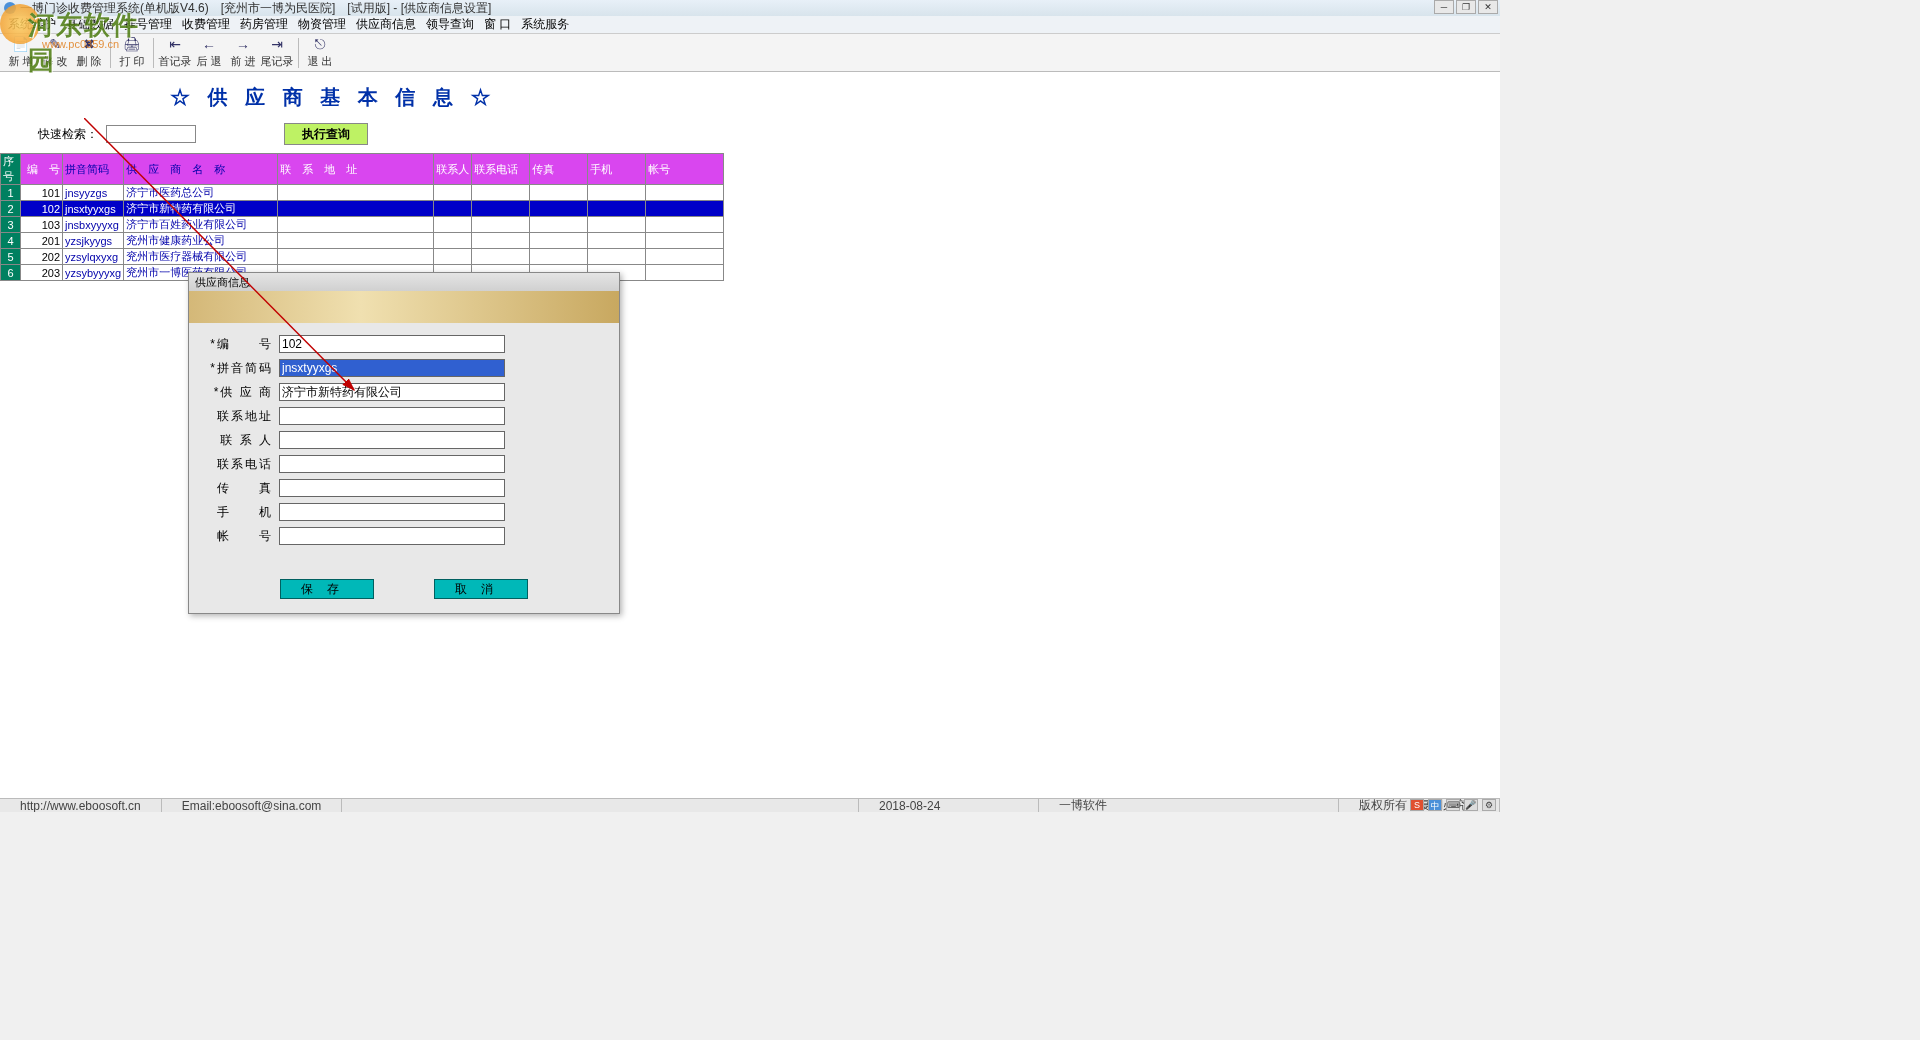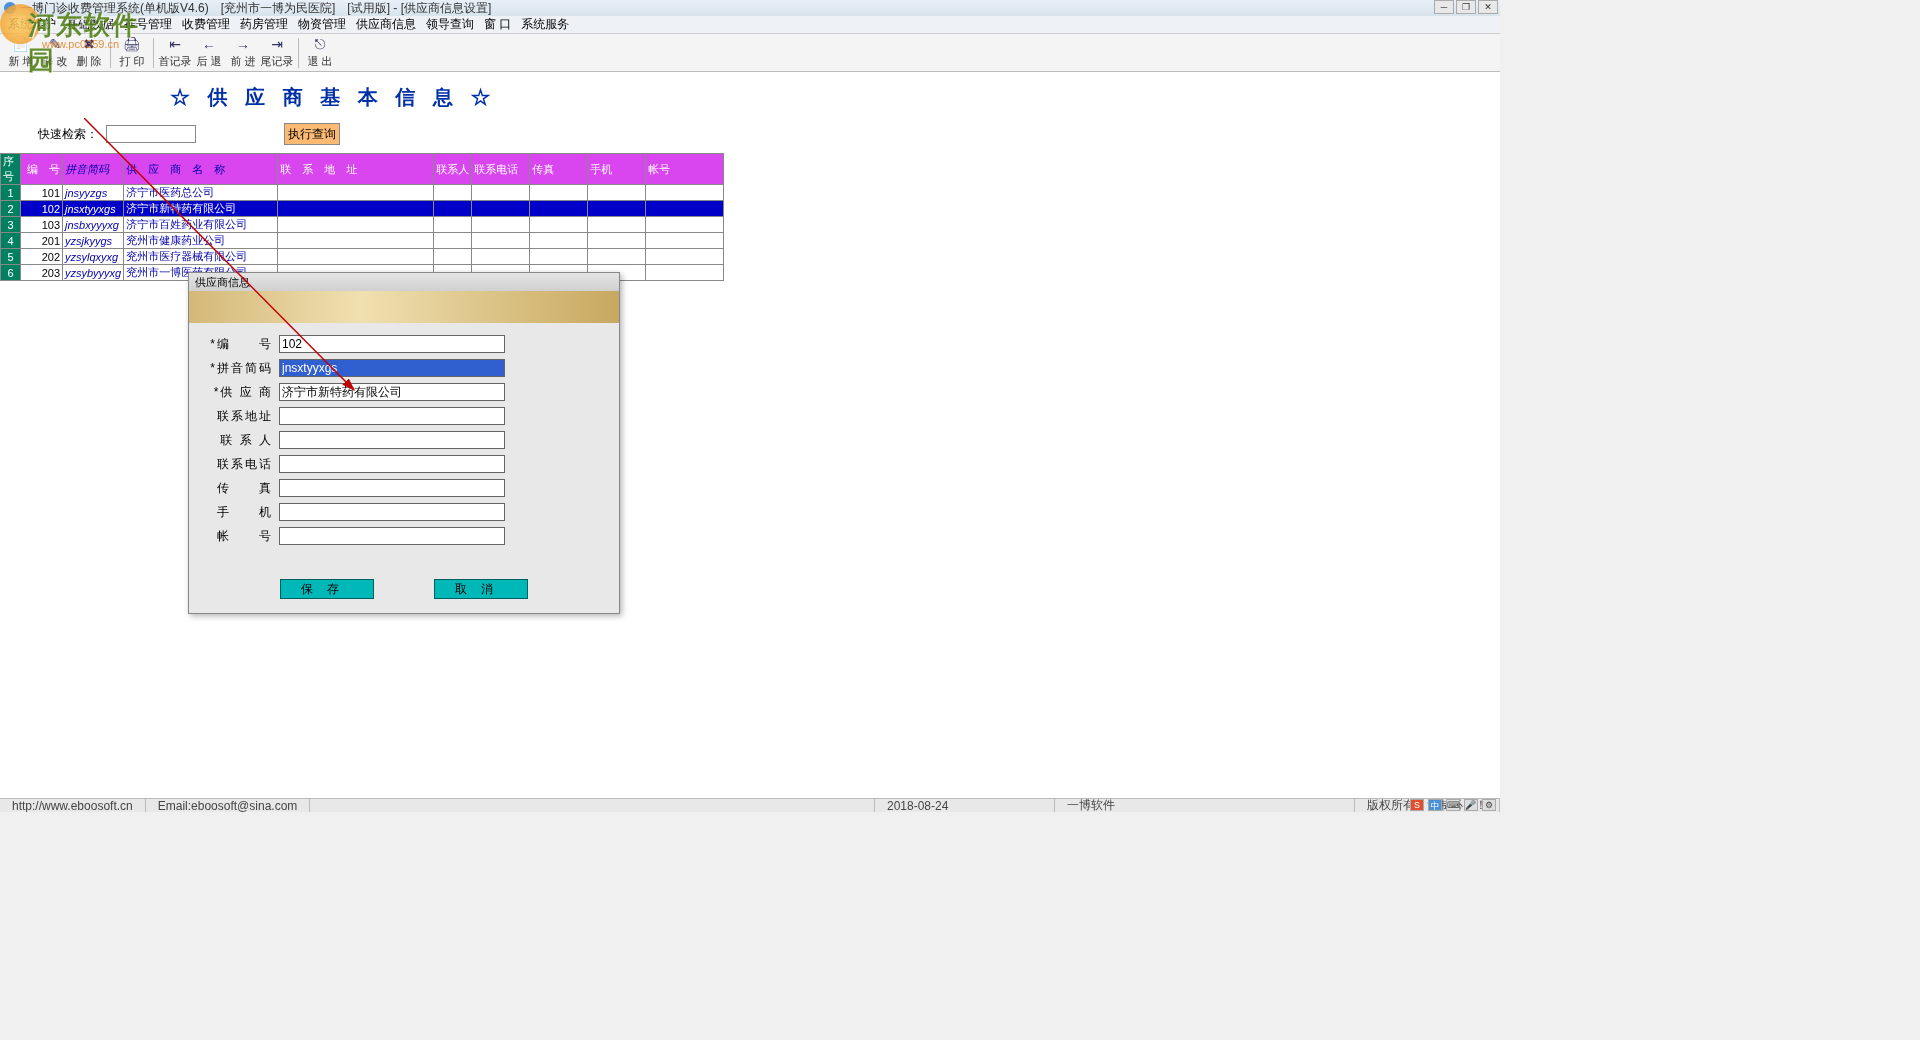--- a/index.html
+++ b/index.html
@@ -16,29 +16,29 @@
 .toolbar { height: 38px; background: #f4f4f4; border-bottom: 1px solid #bbb; display: flex; align-items: center; padding-left: 4px; }
 .toolbtn { width: 34px; text-align: center; cursor: pointer; }
 .toolbtn .ic { height: 18px; font-size: 14px; color: #336; }
 .toolbtn .lb { font-size: 11px; color: #333; }
 .toolsep { width: 1px; height: 30px; background: #bbb; margin: 0 4px; }
 
 .content { position: absolute; top: 72px; left: 0; right: 0; bottom: 14px; background: #fff; }
 .pagetitle { font-size: 20px; font-weight: bold; color: #0030a8; letter-spacing: 6px; margin: 12px 0 12px 170px; }
 .searchrow { margin-left: 38px; display: flex; align-items: center; gap: 8px; margin-bottom: 8px; }
 .searchrow input { width: 90px; height: 18px; border: 1px solid #888; }
-.qbtn { width: 56px; height: 22px; background: #fdba74; border: 1px solid #888; cursor: pointer; margin-left: 80px; }
+.qbtn { width: 84px; height: 22px; background: #bef264; border: 1px solid #888; cursor: pointer; margin-left: 80px; font-weight: bold; }
 
 .grid { border-collapse: collapse; }
 .grid th, .grid td { border: 1px solid #888; height: 16px; font-size: 11px; padding: 0 2px; text-align: left; }
 .grid th { background: #d946ef; color: #fff; font-weight: normal; }
 .grid th:first-child { background: #008060; }
 .grid .rownum { background: #008060; color: #fff; text-align: center; width: 20px; }
 .grid .c-code { width: 42px; text-align: right; }
-.grid .c-py { width: 52px; color: #00a; font-style: italic; }
+.grid .c-py { width: 52px; color: #00a; }
 .grid .c-name { width: 154px; color: #00a; }
 .grid .c-addr { width: 156px; }
 .grid .c-contact { width: 38px; }
 .grid .c-tel { width: 58px; }
 .grid .c-fax { width: 58px; }
 .grid .c-mob { width: 58px; }
 .grid .c-acc { width: 78px; }
 .grid tr.sel td { background: #0000c8; color: #fff; }
 .grid tr.sel .rownum { background: #008060; }
 
@@ -49,21 +49,21 @@
 .frow { display: flex; align-items: center; margin-bottom: 6px; }
 .frow label { width: 64px; text-align: right; margin-right: 6px; letter-spacing: 2px; }
 .frow input { width: 226px; height: 18px; border: 1px solid #666; background: #fff; padding: 0 2px; }
 .frow input.sel { background: #3060d0; color: #fff; }
 .dlgbtns { display: flex; justify-content: center; gap: 60px; padding: 18px 0 14px 0; }
 .dlgbtns button { width: 94px; height: 20px; background: #00b8b8; border: 1px solid #006060; color: #000; letter-spacing: 14px; cursor: pointer; }
 
 .arrow { position: absolute; left: 84px; top: 46px; width: 300px; height: 350px; pointer-events: none; z-index: 10; }
 
 .statusbar { position: absolute; bottom: 0; left: 0; right: 0; height: 14px; background: #e8e8e8; border-top: 1px solid #bbb; display: flex; align-items: center; font-size: 11px; color: #444; }
-.statusbar .seg { padding: 0 12px; border-right: 1px solid #bbb; height: 100%; display: flex; align-items: center; }
+.statusbar .seg { padding: 0 20px; border-right: 1px solid #bbb; height: 100%; display: flex; align-items: center; }
 .statusbar .flex { flex: 1; }
 
 .wmlogo { position: absolute; left: 0; top: 0; width: 160px; height: 55px; z-index: 20; pointer-events: none; opacity: 0.85; }
 .wmlogo .big { font-size: 26px; font-weight: bold; color: #4d7c0f; text-shadow: 1px 1px #fff; letter-spacing: 2px; position: absolute; left: 28px; top: 8px; }
 .wmlogo .sm { font-size: 11px; color: #e08020; position: absolute; left: 42px; top: 38px; }
 .wmlogo .badge { width: 40px; height: 40px; border-radius: 50%; background: radial-gradient(#ffd060,#f09020); position: absolute; left: 0; top: 4px; }
 
 .tray { position: absolute; right: 4px; bottom: 0; display: flex; gap: 4px; align-items: center; height: 14px; }
 .tray span { width: 14px; height: 12px; background: #ddd; border: 1px solid #aaa; font-size: 9px; text-align: center; }
 </style>

